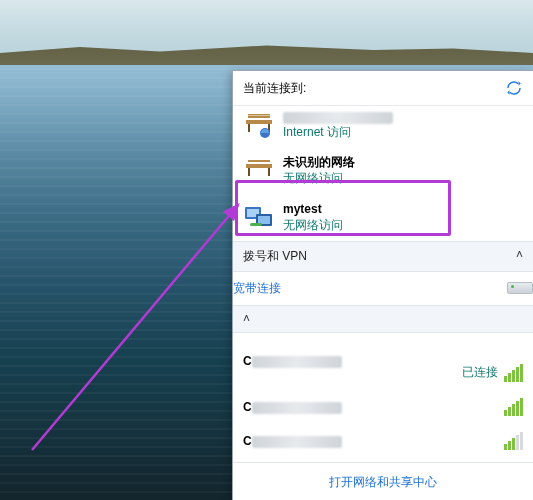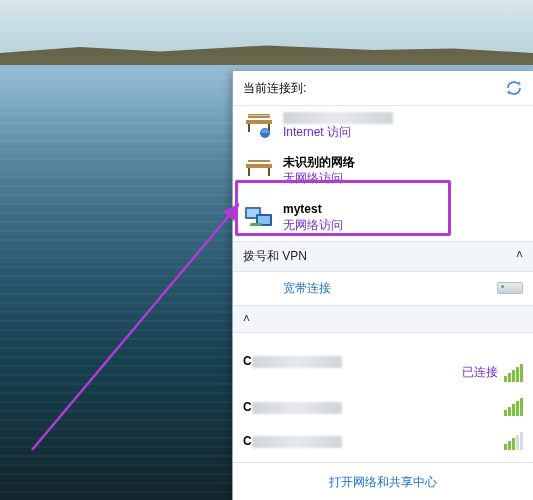--- a/index.html
+++ b/index.html
@@ -17,27 +17,27 @@
     border-left:1px solid #9aa7b4;border-top:1px solid #9aa7b4;border-bottom:1px solid #9aa7b4;
     box-shadow:-2px 2px 8px rgba(0,0,0,.25);}
   .panel-header{display:flex;align-items:center;justify-content:space-between;padding:8px 10px;}
   .panel-title{font-size:12px;}
   .refresh-icon svg{width:18px;height:18px;display:block;}
   .conn-list{border-top:1px solid #e5e9ee;}
   .conn-item{display:flex;align-items:center;gap:8px;padding:6px 10px 8px 10px;}
   .conn-icon{width:32px;display:flex;justify-content:center;align-items:center;}
   .conn-text{line-height:1.35;}
   .conn-text b{display:block;font-weight:600;font-size:12px;}
-  .conn-text span,.conn-status{font-size:12px;color:#6d28d9;}
+  .conn-text span,.conn-status{font-size:12px;color:#0f766e;}
   .blur-name{display:block;width:110px;height:12px;background:linear-gradient(90deg,#cfd4d9,#e7eaed,#cfd4d9);filter:blur(1px);border-radius:2px;}
   .blur-wifi{display:inline-block;width:90px;height:12px;background:linear-gradient(90deg,#cfd4d9,#e7eaed,#cfd4d9);filter:blur(1px);border-radius:2px;vertical-align:middle;}
   .section-header{display:flex;align-items:flex-start;justify-content:space-between;padding:6px 10px;
     background:#f2f5f9;border-top:1px solid #e0e5eb;border-bottom:1px solid #e0e5eb;font-size:12px;color:#222;}
   .chev{font-size:12px;color:#333;}
-  .link-row{padding:8px 10px;color:#1b6fd1;font-size:12px;display:flex;align-items:center;justify-content:space-between;margin-left:40px;}
+  .link-row{padding:8px 0;color:#1b6fd1;font-size:12px;display:flex;align-items:center;justify-content:space-between;}
   .modem{width:24px;height:10px;background:linear-gradient(#e8ecef,#cbd2d7);border:1px solid #b6bec5;border-radius:2px;position:relative;}
   .modem:before{content:"";position:absolute;left:3px;top:2px;width:3px;height:3px;background:#4caf50;border-radius:50%;}
   .wifi-row{display:flex;align-items:center;justify-content:space-between;padding:8px 10px;}
   .wifi-row .left{display:flex;align-items:center;gap:6px;}
   .conn-status{font-size:12px;margin-right:6px;}
   .sigbars{display:flex;align-items:flex-end;gap:1px;}
   .sigbars i{width:3px;background:#7fc241;display:block;}
   .sigbars i:nth-child(1){height:6px;}.sigbars i:nth-child(2){height:9px;}.sigbars i:nth-child(3){height:12px;}.sigbars i:nth-child(4){height:15px;}.sigbars i:nth-child(5){height:18px;}
   .sigbars.weak i:nth-child(4),.sigbars.weak i:nth-child(5){background:#d7dbde;}
   .bottom-link{position:absolute;bottom:0;left:0;right:0;height:38px;display:flex;align-items:center;justify-content:center;

